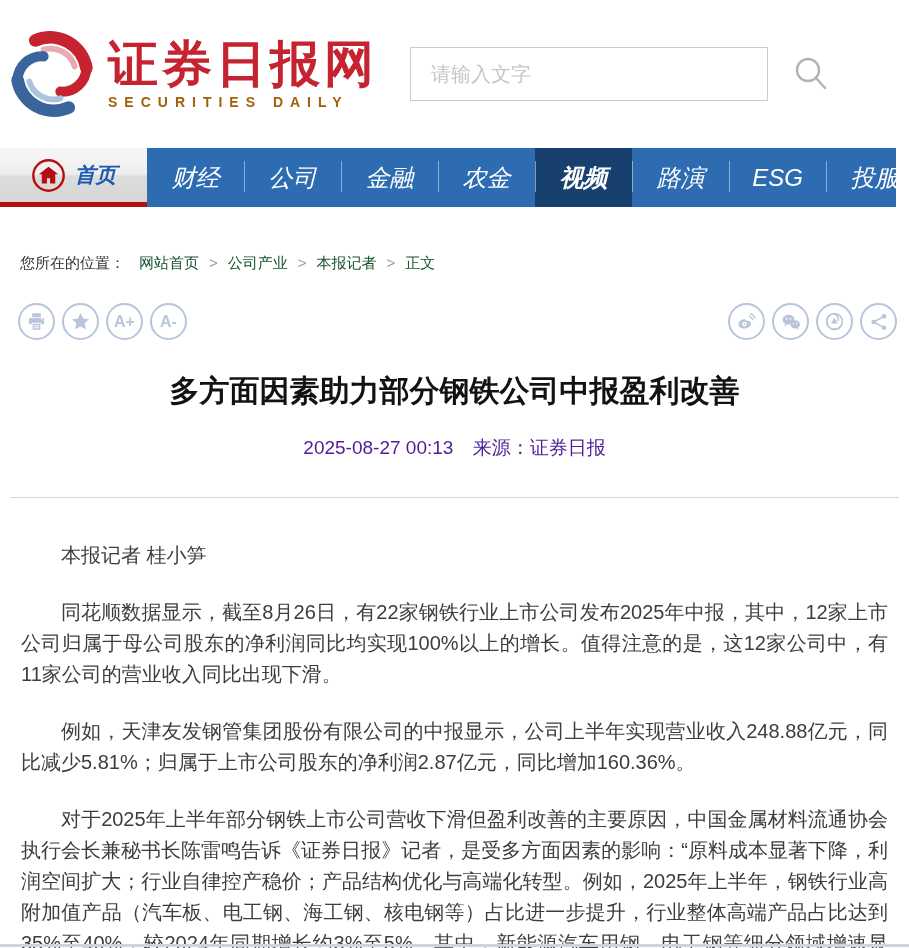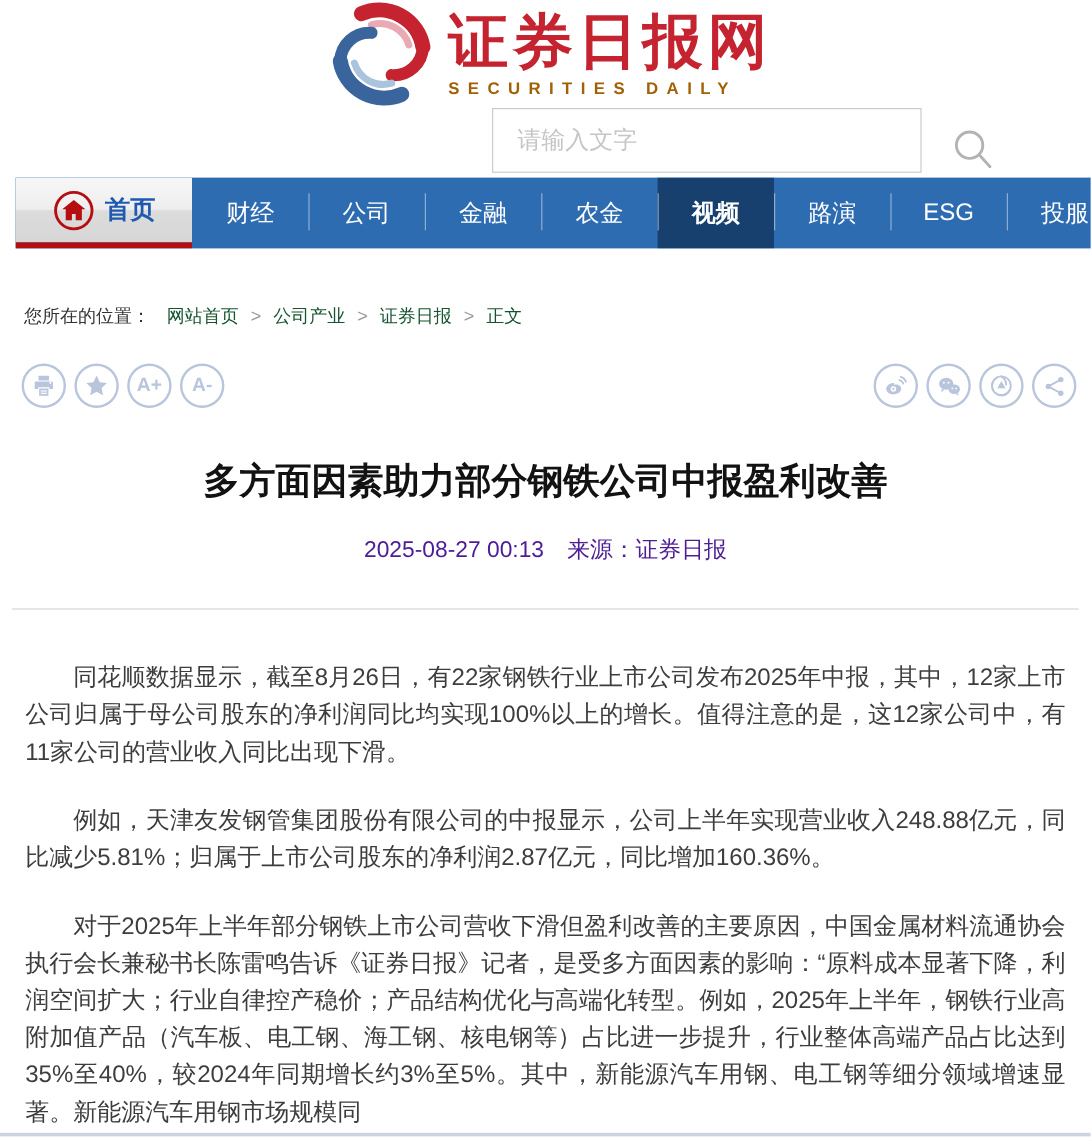--- a/index.html
+++ b/index.html
@@ -3,48 +3,48 @@
 <meta charset="utf-8">
 <style>
   * { box-sizing: border-box; }
   html,body { margin:0; padding:0; background:#fff; }
   body {
     width:909px; height:948px; position:relative; overflow:hidden;
     font-family:"Liberation Sans","DejaVu Sans",sans-serif;
   }
 
   
-  .header { height:148px; display:flex; align-items:center;flex-direction:column; }
+  .header { height:148px; display:flex; align-items:center; }
   .logo { display:flex; align-items:center; margin-left:10px; cursor:pointer; }
   .logo-swirl { width:84px; height:90px; }
   .logo-text { margin-left:14px; display:flex; flex-direction:column; }
   .logo-cn { color:#c5232f; font-size:50px; font-weight:bold; letter-spacing:4px; line-height:1.05; }
   .logo-en { color:#a16207; font-size:14px; font-weight:bold; letter-spacing:7px; margin-top:4px; }
-  .search { margin-left:auto; margin-right:79px; display:flex; align-items:flex-end; }
+  .search { margin-left:auto; margin-right:79px; display:flex; align-items:center; }
   .search-input {
     width:358px; height:54px; border:1px solid #ccc; outline:none;
     font-size:20px; padding:0 20px; color:#333;
     font-family:"Liberation Sans","DejaVu Sans",sans-serif;
   }
   .search-input::placeholder { color:#c6c6c6; }
   .search-btn { margin-left:24px; width:38px; height:38px; background:none; border:none; padding:0; cursor:pointer; }
 
   
-  .nav { margin-left:13px; width:896px; height:59px; background:#2e6cb2; display:flex; overflow:hidden; }
+  .nav { margin-left:0; width:896px; height:59px; background:#2e6cb2; display:flex; overflow:hidden;font-style:italic; }
   .nav-home {
     width:147px; flex:0 0 auto; cursor:pointer;
     background:linear-gradient(#f7f7f7, #eeeeee 48%, #dcdcdc 52%, #d6d6d6);
     border-bottom:5px solid #b50d10;
     display:flex; align-items:center; justify-content:center; gap:9px;
   }
   .nav-home-label { color:#1f5ab0; font-size:21px; font-weight:bold; }
   .nav-tab {
     width:97px; flex:0 0 auto; cursor:pointer; position:relative;
     display:flex; align-items:center; justify-content:center;
-    color:#fff; font-size:20px;
+    color:#fff; font-size:24px;
   }
   .nav-tab:not(.first)::before {
     content:""; position:absolute; left:0; top:13px; bottom:15px; width:1px;
     background:rgba(220,228,238,.55);
   }
   .nav-tab.dark { background:#17406e; font-weight:bold; }
 
   
   .breadcrumb { margin:47px 0 0 20px; font-size:15px; color:#333; }
   .crumb-link { color:#14532d; text-decoration:none; cursor:pointer; }
@@ -56,21 +56,21 @@
   .toolbar-right { margin-left:auto; display:flex; align-items:center; }
   .iconbtn {
     width:37px; height:37px; border-radius:50%; border:2px solid #b8c5dc; background:#fff;
     display:flex; align-items:center; justify-content:center;
     color:#b8c5dc; margin-right:7px; padding:0; cursor:pointer;
   }
   .toolbar-right .iconbtn { margin-right:0; margin-left:7px; }
   .fontbtn-label { font-size:16px; font-weight:bold; color:#b8c5dc; letter-spacing:0; }
 
   
-  .article-title { text-align:center; margin-top:41px; font-size:30px; font-weight:bold; color:#121212; }
+  .article-title { text-align:center; margin-top:31px; font-size:30px; font-weight:bold; color:#121212; }
   .article-meta { text-align:center; margin-top:23px; font-size:19px; color:#4c1d95; }
   .article-meta .meta-source { margin-left:14px; }
   .divider { border:none; border-top:1px solid #d6d6d6; margin:36px 10px 0 10px; height:0; }
   .article-body { margin:42px 21px 0 21px; font-size:20px; color:#3d3d3d; line-height:31px; text-align:justify; }
   .article-body p { margin:0 0 26px 0; text-indent:2em; }
 
   .bottom-strip { position:absolute; left:0; top:944px; width:909px; height:3px; background:#ccd4e2; }
 </style>
 </head>
 <body>
@@ -115,21 +115,21 @@
   <div class="nav-tab">公司</div>
   <div class="nav-tab">金融</div>
   <div class="nav-tab">农金</div>
   <div class="nav-tab dark">视频</div>
   <div class="nav-tab">路演</div>
   <div class="nav-tab">ESG</div>
   <div class="nav-tab">投服</div>
 </div>
 
 <div class="breadcrumb">
-  <span>您所在的位置：</span><a class="crumb-link firstlink">网站首页</a><span class="crumb-sep">&gt;</span><a class="crumb-link">公司产业</a><span class="crumb-sep">&gt;</span><a class="crumb-link">证券日报</a><span class="crumb-sep">&gt;</span><a class="crumb-link">正文</a>
+  <span>您所在的位置：</span><a class="crumb-link firstlink">网站首页</a><span class="crumb-sep">&gt;</span><a class="crumb-link">公司产业</a><span class="crumb-sep">&gt;</span><a class="crumb-link">本报记者</a><span class="crumb-sep">&gt;</span><a class="crumb-link">正文</a>
 </div>
 
 <div class="toolbar">
   <button class="iconbtn">
     <svg width="21" height="21" viewBox="0 0 24 24" fill="#b8c5dc">
       <rect x="7" y="2.5" width="10" height="4.5" rx="0.5"></rect>
       <path d="M4.5 8h15a1.2 1.2 0 0 1 1.2 1.2V15h-3.4v-1.6H6.7V15H3.3V9.2A1.2 1.2 0 0 1 4.5 8zm13.7 2.2a1 1 0 1 0 0-2 1 1 0 0 0 0 2z"></path>
       <path d="M7.6 14.5h8.8v7H7.6zM9 16.2h6v1.1H9zm0 2.2h6v1.1H9z" fill="#b8c5dc"></path>
       <rect x="9" y="16.4" width="6" height="1.1" fill="#fff"></rect>
       <rect x="9" y="18.6" width="6" height="1.1" fill="#fff"></rect>
@@ -187,18 +187,19 @@
 </div>
 
 <h1 class="article-title">多方面因素助力部分钢铁公司中报盈利改善</h1>
 <div class="article-meta">
   <span class="meta-date">2025-08-27 00:13</span>
   <span class="meta-source">来源：证券日报</span>
 </div>
 <hr class="divider">
 
 <div class="article-body">
+  <p>本报记者 桂小笋</p>
   <p>同花顺数据显示，截至8月26日，有22家钢铁行业上市公司发布2025年中报，其中，12家上市公司归属于母公司股东的净利润同比均实现100%以上的增长。值得注意的是，这12家公司中，有11家公司的营业收入同比出现下滑。</p>
   <p>例如，天津友发钢管集团股份有限公司的中报显示，公司上半年实现营业收入248.88亿元，同比减少5.81%；归属于上市公司股东的净利润2.87亿元，同比增加160.36%。</p>
   <p>对于2025年上半年部分钢铁上市公司营收下滑但盈利改善的主要原因，中国金属材料流通协会执行会长兼秘书长陈雷鸣告诉《证券日报》记者，是受多方面因素的影响：“原料成本显著下降，利润空间扩大；行业自律控产稳价；产品结构优化与高端化转型。例如，2025年上半年，钢铁行业高附加值产品（汽车板、电工钢、海工钢、核电钢等）占比进一步提升，行业整体高端产品占比达到35%至40%，较2024年同期增长约3%至5%。其中，新能源汽车用钢、电工钢等细分领域增速显著。新能源汽车用钢市场规模同</p>
 </div>
 
 <div class="bottom-strip"></div>
 
 </body></html>

